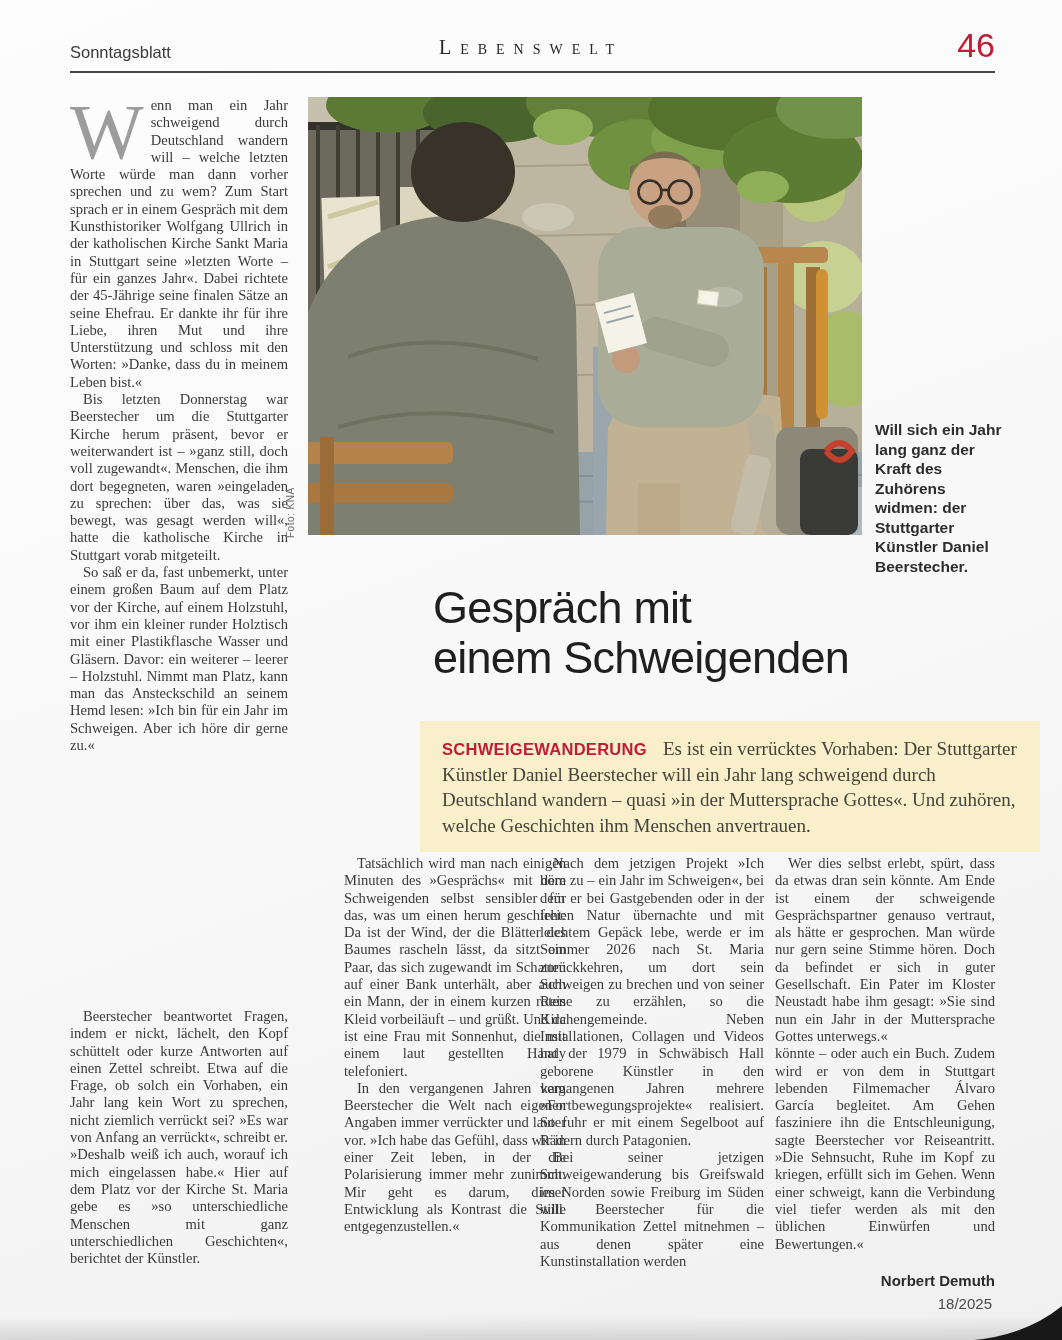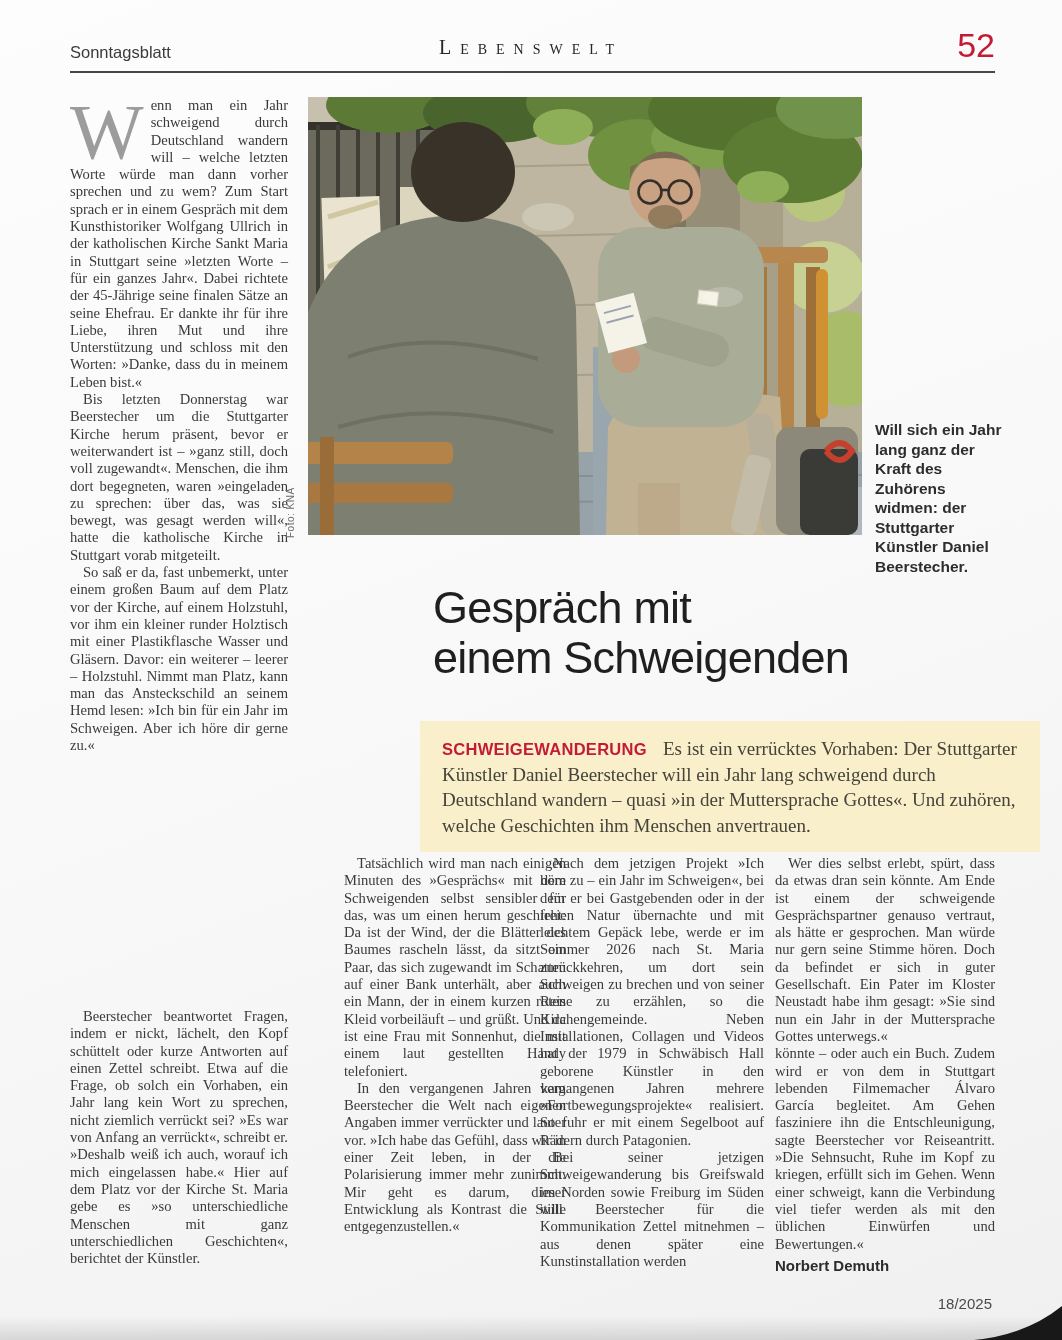--- a/index.html
+++ b/index.html
@@ -20,21 +20,21 @@
        color:#3a3a3a;hyphens:auto;-webkit-hyphens:auto;}
   .para{margin:0;}
   .para.indent{text-indent:13px;}
   .dropcap{float:left;font:400 78px/60px "Liberation Serif",serif;color:#9c9c9c;
            margin:5px 7px 0 0;height:64px;}
   .col1a{left:70px;top:97px;width:218px;}
   .col1b{left:70px;top:1008px;width:218px;}
   .col2{left:308px;top:855px;width:222px;margin-left:36px;}
   .col3{left:540px;top:855px;width:224px;}
   .col4{left:775px;top:855px;width:220px;}
-  .byline{margin-top:3px;font:700 15px/19px "Liberation Sans",sans-serif;color:#2c2c2c;}
+  .byline{margin-top:18px;text-align:right;font:700 15px/19px "Liberation Sans",sans-serif;color:#2c2c2c;}
   
   .pull-quote{position:absolute;left:88px;top:838px;width:192px;
     font:700 20px/23.5px "Liberation Sans",sans-serif;color:var(--red);}
   
   .photo{position:absolute;left:308px;top:97px;width:554px;height:438px;overflow:hidden;background:#c7c0ae;}
   .photo svg{display:block;}
   .photo-credit{position:absolute;left:286px;top:472px;height:66px;
     writing-mode:vertical-rl;transform:rotate(180deg);
     font:10px/1 "Liberation Sans",sans-serif;color:#6a6a6a;letter-spacing:.5px;white-space:nowrap;}
   .photo-caption{position:absolute;left:875px;top:420px;width:134px;
@@ -53,21 +53,21 @@
     background:linear-gradient(to bottom,rgba(0,0,0,0) 0%,rgba(0,0,0,0.12) 100%);}
   .page-curl{position:absolute;right:0;bottom:0;width:88px;height:34px;}
 </style>
 </head>
 <body>
 
 <div class="page" style="--red: #c31b35; --kickerbg: #f9efcb;">
 
   <div class="masthead">Sonntagsblatt</div>
   <div class="section-title">Lebenswelt</div>
-  <div class="page-number">52</div>
+  <div class="page-number">46</div>
   <div class="header-rule"></div>
 
   <div class="col col1a">
     <p class="para"><span class="dropcap">W</span><span>enn man ein Jahr schweigend durch Deutschland wandern will – welche letzten Worte würde man dann vorher sprechen und zu wem? Zum Start sprach er in einem Gespräch mit dem Kunsthistoriker Wolfgang Ullrich in der katholischen Kirche Sankt Maria in Stuttgart seine »letzten Worte – für ein ganzes Jahr«. Dabei richtete der 45-Jährige seine finalen Sätze an seine Ehefrau. Er dankte ihr für ihre Liebe, ihren Mut und ihre Unterstützung und schloss mit den Worten: »Danke, dass du in meinem Leben bist.«</span></p>
     <p class="para indent">Bis letzten Donnerstag war Beerstecher um die Stuttgarter Kirche herum präsent, bevor er weiterwandert ist – »ganz still, doch voll zugewandt«. Menschen, die ihm dort begegneten, waren »eingeladen zu sprechen: über das, was sie bewegt, was gesagt werden will«, hatte die katholische Kirche in Stuttgart vorab mitgeteilt.</p>
     <p class="para indent">So saß er da, fast unbemerkt, unter einem großen Baum auf dem Platz vor der Kirche, auf einem Holzstuhl, vor ihm ein kleiner runder Holztisch mit einer Plastikflasche Wasser und Gläsern. Davor: ein weiterer – leerer – Holzstuhl. Nimmt man Platz, kann man das Ansteckschild an seinem Hemd lesen: »Ich bin für ein Jahr im Schweigen. Aber ich höre dir gerne zu.«</p>
   </div>
 
   <div class="photo">
     <svg width="554" height="438" viewBox="0 0 554 438" xmlns="http://www.w3.org/2000/svg">

